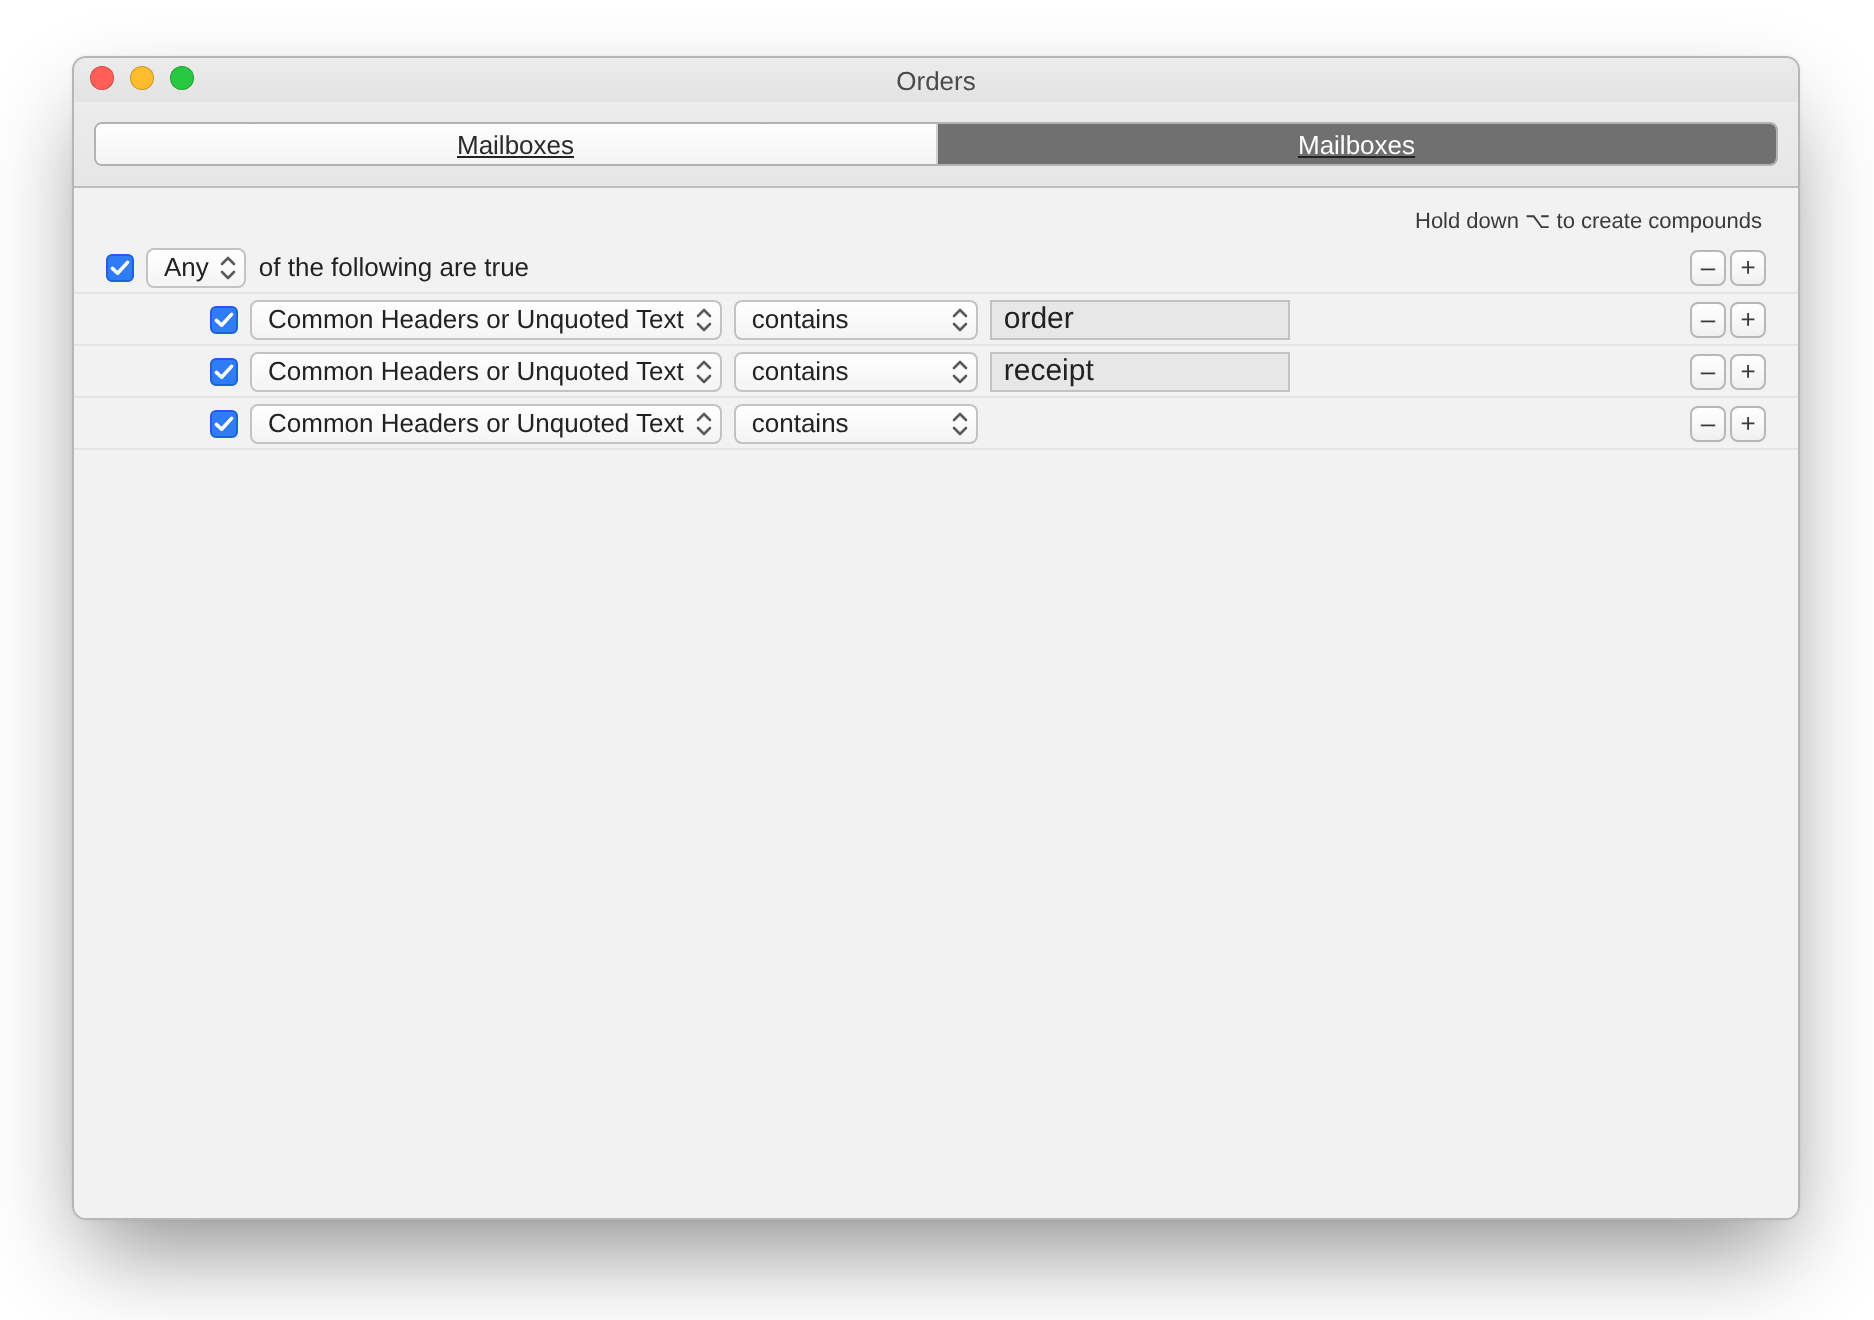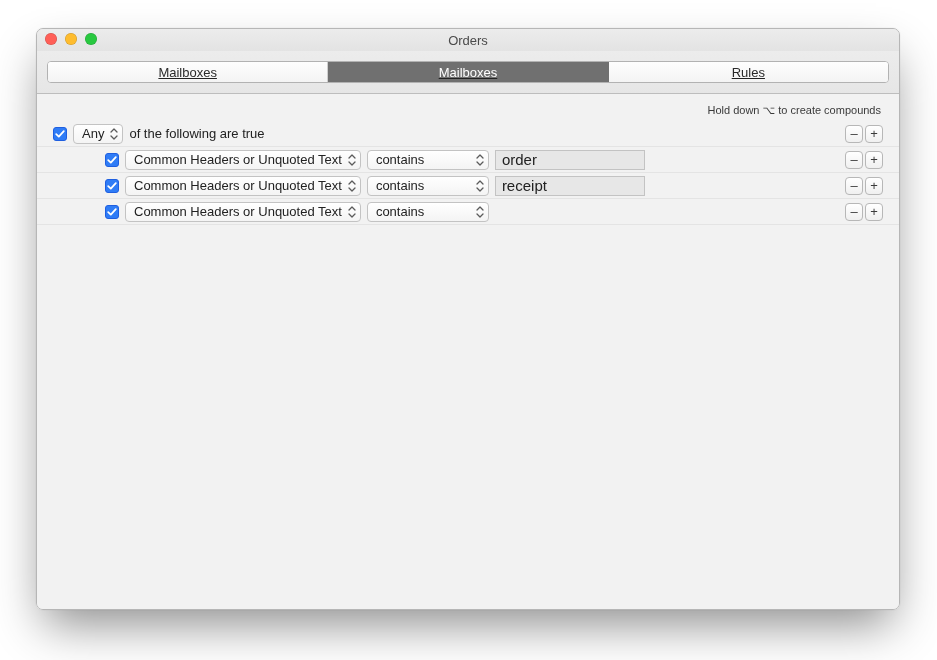--- a/index.html
+++ b/index.html
@@ -201,23 +201,20 @@
       <div class="title">Orders</div>
     </div>
 
     <div class="tabs-wrap">
       <div class="segmented">
         <div class="seg">
             <span>Mailboxes</span>
           </div>
         <div class="seg active">
             <span>Mailboxes</span>
-          </div>
-        <div class="seg">
-            <span>Rules</span>
           </div>
       </div>
     </div>
 
     <div class="content">
 
       <div class="hint-row">Hold down ⌥ to create compounds</div>
 
       <div class="rule-row parent">
         <div class="row-left">

